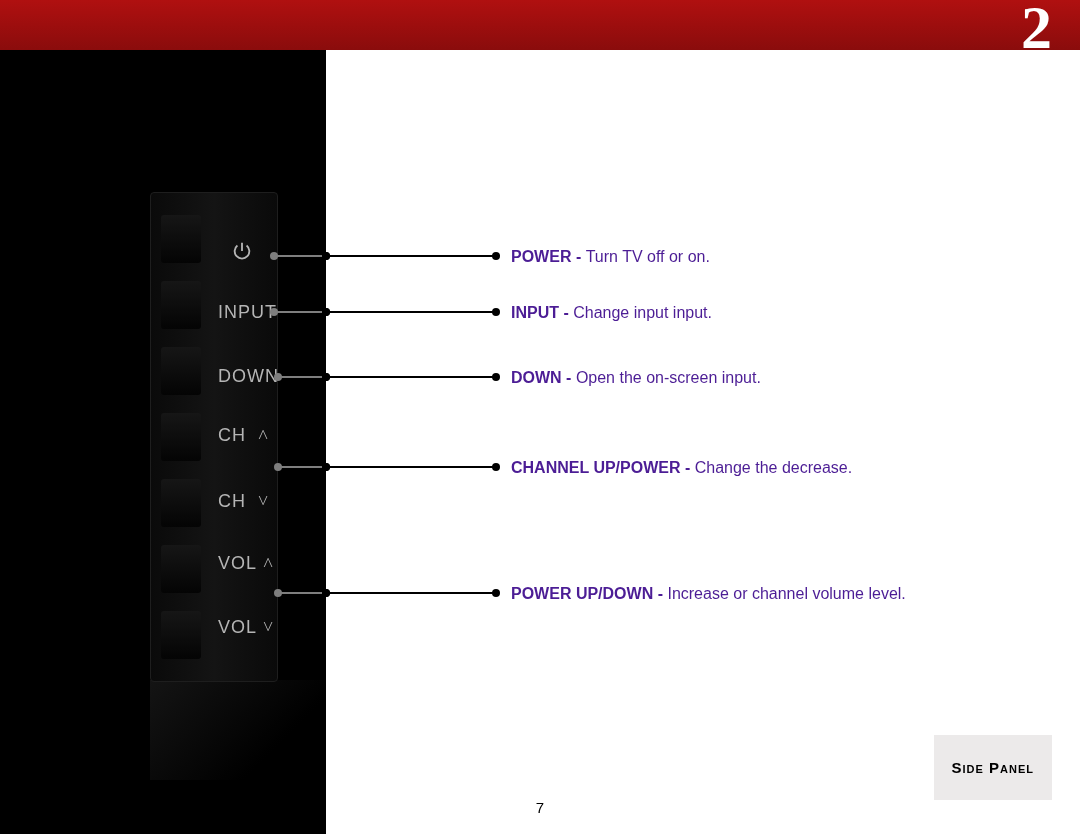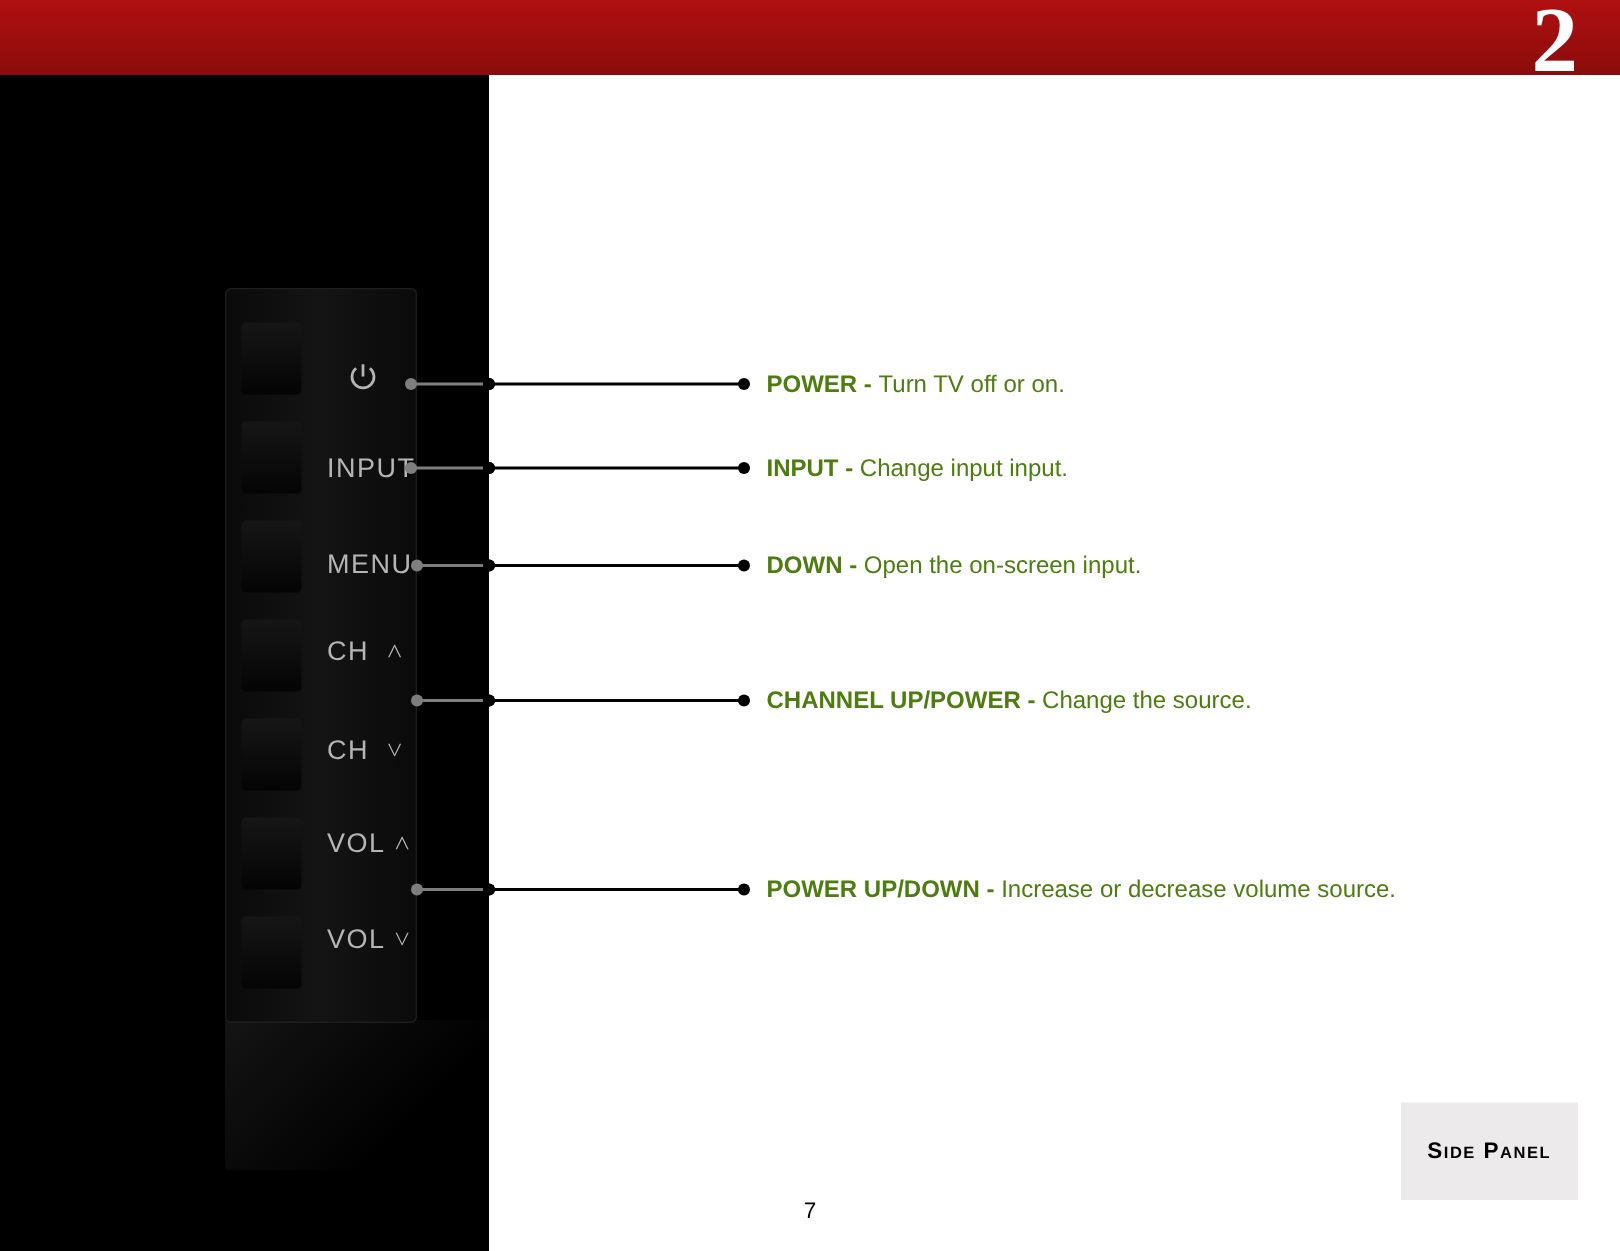--- a/index.html
+++ b/index.html
@@ -100,21 +100,21 @@
     background: #000;
     top: -3px;
   }
   .callout-line::before { left: -4px; }
   .callout-line::after  { right: -4px; }
   .on-black::before { background: #7e7e7e; }
   .on-black-line { background: #7e7e7e; }
   .desc {
     position: absolute;
     left: 511px;
-    color: #4d7c0f;
+    color: #4c1d95;
     font-size: 16px;
     white-space: nowrap;
   }
   .desc b { font-weight: bold; }
   .footer-tag {
     position: absolute;
     right: 28px;
     bottom: 34px;
     background: #eceaea;
     padding: 24px 18px;
@@ -159,21 +159,21 @@
   <div class="btn"></div>
   <div class="btn"></div>
 </div>
 
 <svg class="power-icon" viewBox="0 0 24 24" fill="none" stroke="currentColor" stroke-width="2">
   <path d="M12 3 L12 12"></path>
   <path d="M7 6 a8 8 0 1 0 10 0"></path>
 </svg>
 
 <div class="btn-label" style="top:302px">INPUT</div>
-<div class="btn-label" style="top:366px">MENU</div>
+<div class="btn-label" style="top:366px">DOWN</div>
 <div class="btn-label" style="top:424px">
   <span>CH</span>&nbsp;&nbsp;<span class="caret">˄</span>
 </div>
 <div class="btn-label" style="top:490px">
   <span>CH</span>&nbsp;&nbsp;<span class="caret">˅</span>
 </div>
 <div class="btn-label" style="top:552px">
   <span>VOL</span>&nbsp;<span class="caret">˄</span>
 </div>
 <div class="btn-label" style="top:616px">
@@ -198,20 +198,20 @@
 <div class="desc" style="top:248px">
   <b>POWER - </b><span>Turn TV off or on.</span>
 </div>
 <div class="desc" style="top:304px">
   <b>INPUT - </b><span>Change input input.</span>
 </div>
 <div class="desc" style="top:369px">
   <b>DOWN - </b><span>Open the on-screen input.</span>
 </div>
 <div class="desc" style="top:459px">
-  <b>CHANNEL UP/POWER - </b><span>Change the source.</span>
+  <b>CHANNEL UP/POWER - </b><span>Change the decrease.</span>
 </div>
 <div class="desc" style="top:585px">
-  <b>POWER UP/DOWN - </b><span>Increase or decrease volume source.</span>
+  <b>POWER UP/DOWN - </b><span>Increase or channel volume level.</span>
 </div>
 
 <div class="footer-tag">Side Panel</div>
 <div class="page-num">7</div>
 
 </body></html>

